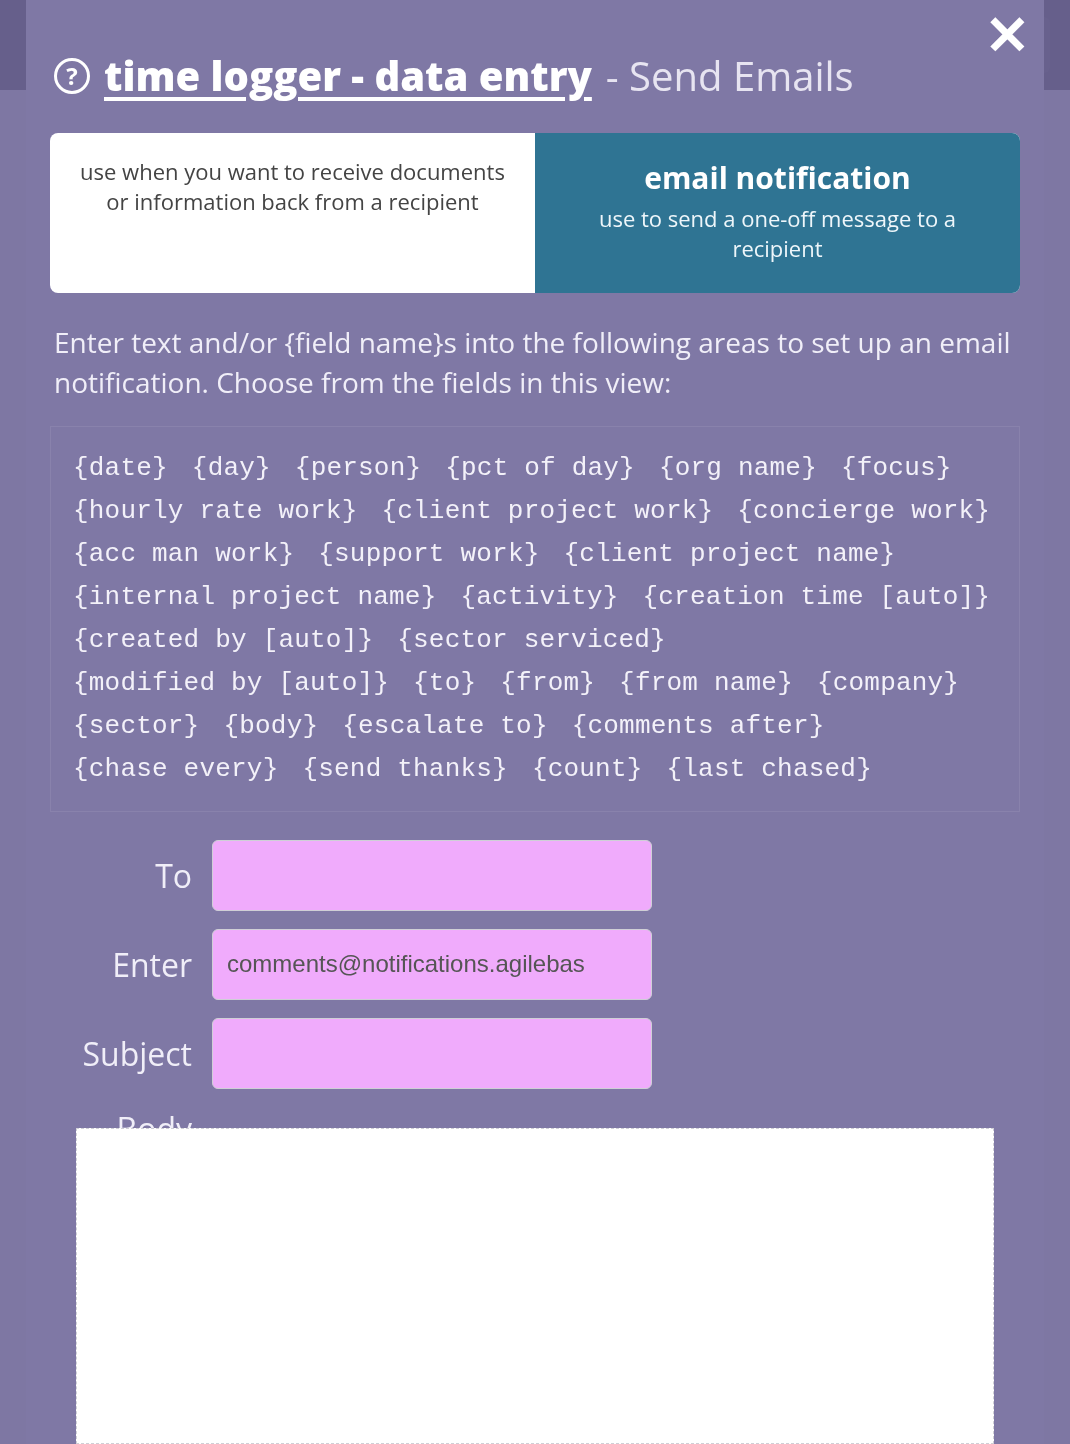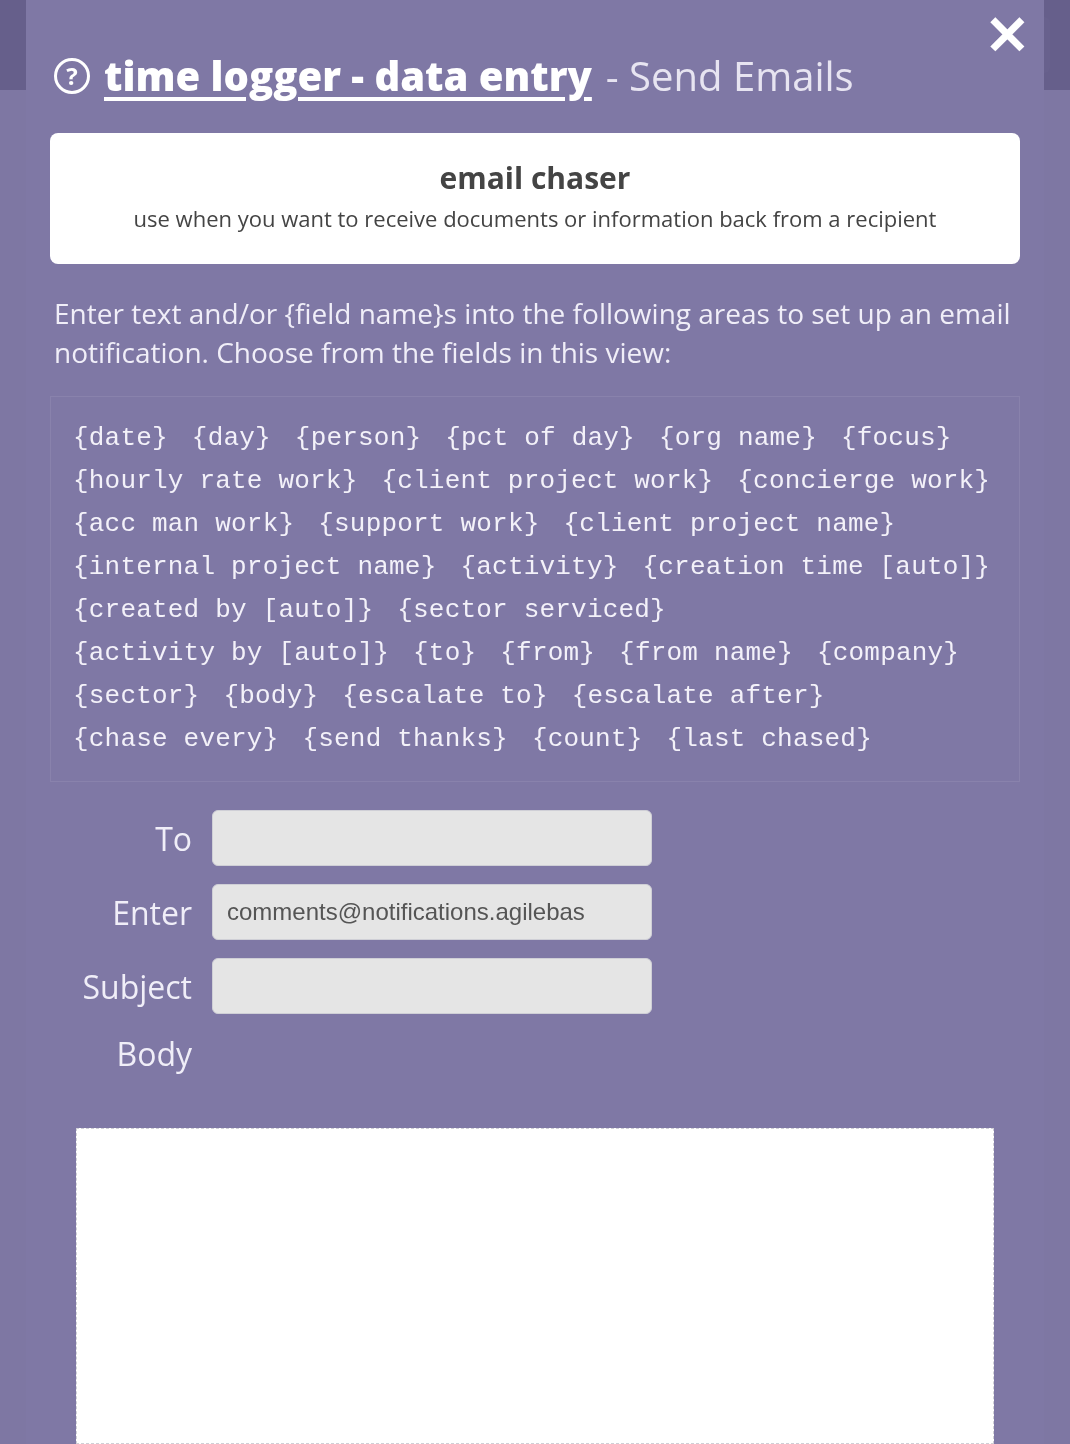--- a/index.html
+++ b/index.html
@@ -37,21 +37,21 @@
   .tab-notif { background:#2f7493; color:#fff;}
   .tab-notif .tab-desc { color:#eef6fa;}
 
   .instructions { font-size:28px; line-height:1.4; color:#f0eef8; margin:8px 4px 24px 4px;}
 
   .tokens { border:1px solid rgba(255,255,255,0.08); padding:22px 20px 22px 22px; font-family: "SFMono-Regular", Consolas, "Liberation Mono", monospace; font-size:26px; line-height:1.5; color:#f3f1f9; letter-spacing:.2px; margin-bottom:28px; display:flex; flex-wrap:wrap; column-gap:24px; row-gap:4px;}
   .tokens span { white-space:nowrap;text-align:right; }
 
   .form { display:grid; grid-template-columns: 140px 440px; gap:18px 16px; align-items:center; margin-left:6px;}
   .form label { font-size:32px; color:#f0eef8; text-align:right; padding-right:4px;}
-  .form input[type=text] { height:56px; border:1px solid #cfcfd6; border-radius:6px; padding:0 14px; font-size:24px; color:#555; background:#e5e5e5;}
+  .form input[type=text] { height:71px; border:1px solid #cfcfd6; border-radius:6px; padding:0 14px; font-size:24px; color:#555; background:#f0abfc;}
   .form input::placeholder { color:#999ea4; }
   .body-label-row { grid-column:1 / 2; }
   .body-box { position:absolute; left:50px; right:50px; top:1128px; bottom:0; background:#fff; border:1px dashed #cfcfd6; border-top:1px dashed #cfcfd6;}
 </style>
 </head>
 <body>
 
 <div class="bg-page">
   <div class="bg-pin">
     <svg width="42" height="42" viewBox="0 0 24 24" fill="none" stroke="#bcbcbc" stroke-width="2">
@@ -161,22 +161,25 @@
   <div class="close-x">✕</div>
 
   <div class="title-row">
     <span class="title-help">?</span>
     <span class="title-main">time logger - data entry</span>
     <span class="title-sub"> - Send Emails</span>
   </div>
 
   <div class="tabs">
     <div class="tab tab-chaser">
-      <div class="tab-title">email chaser</div>
       <div class="tab-desc">use when you want to receive documents or information back from a recipient</div>
+    </div>
+    <div class="tab tab-notif">
+      <div class="tab-title">email notification</div>
+      <div class="tab-desc">use to send a one-off message to a recipient</div>
     </div>
   </div>
 
   <div class="instructions">Enter text and/or {field name}s into the following areas to set up an email notification. Choose from the fields in this view:</div>
 
   <div class="tokens" id="tokens">
       <span>{date}</span>
       <span>{day}</span>
       <span>{person}</span>
       <span>{pct of day}</span>
@@ -186,29 +189,29 @@
       <span>{client project work}</span>
       <span>{concierge work}</span>
       <span>{acc man work}</span>
       <span>{support work}</span>
       <span>{client project name}</span>
       <span>{internal project name}</span>
       <span>{activity}</span>
       <span>{creation time [auto]}</span>
       <span>{created by [auto]}</span>
       <span>{sector serviced}</span>
-      <span>{activity by [auto]}</span>
+      <span>{modified by [auto]}</span>
       <span>{to}</span>
       <span>{from}</span>
       <span>{from name}</span>
       <span>{company}</span>
       <span>{sector}</span>
       <span>{body}</span>
       <span>{escalate to}</span>
-      <span>{escalate after}</span>
+      <span>{comments after}</span>
       <span>{chase every}</span>
       <span>{send thanks}</span>
       <span>{count}</span>
       <span>{last chased}</span>
     </div>
 
   <div class="form">
     <label>To</label>
     <input type="text" value="" style="">
 

